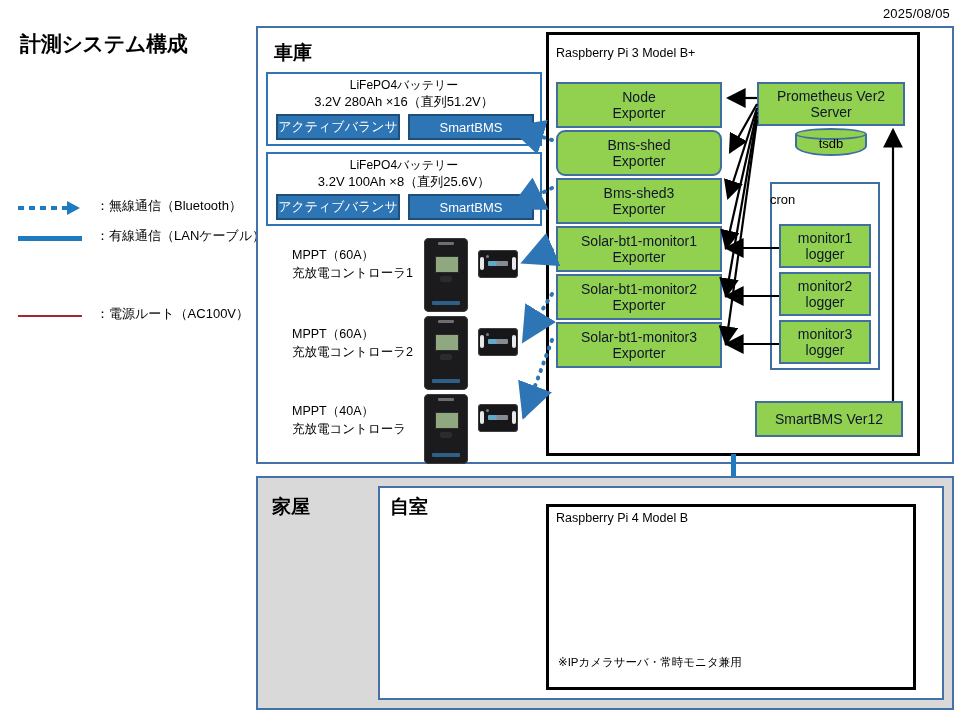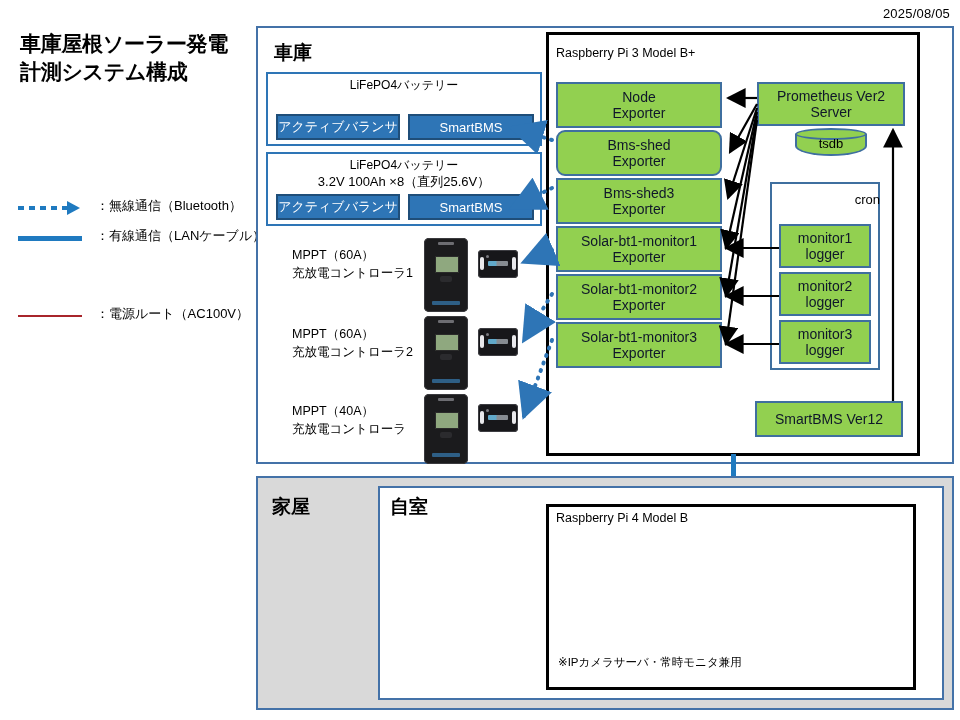--- a/index.html
+++ b/index.html
@@ -125,21 +125,21 @@
   #tsdb .cyl-body{position:absolute;left:0;top:6px;width:72px;height:22px;
         background:#92D050;border-left:2px solid #3F6F9F;border-right:2px solid #3F6F9F;
         border-bottom:2px solid #3F6F9F;border-radius:0 0 36px 36px/0 0 10px 10px;box-sizing:border-box;}
   #tsdb .cyl-top{position:absolute;left:0;top:0px;width:72px;height:12px;
         background:#92D050;border:2px solid #3F6F9F;border-radius:50%;box-sizing:border-box;}
   #tsdb .cyl-text{position:absolute;left:0;top:8px;width:72px;text-align:center;font-size:13px;}
 
   
   #cron-box{position:absolute;left:770px;top:182px;width:110px;height:188px;
         border:2px solid #3F6F9F;background:#fff;box-sizing:border-box;}
-  #cron-label{position:absolute;left:770px;top:192px;width:110px;text-align:right;font-size:13px;}
+  #cron-label{position:absolute;left:770px;top:192px;width:110px;text-align:left;font-size:13px;}
   #logger1{left:779px;top:224px;width:92px;height:44px;}
   #logger2{left:779px;top:272px;width:92px;height:44px;}
   #logger3{left:779px;top:320px;width:92px;height:44px;}
 
   
   #rpi4-box{position:absolute;left:546px;top:504px;width:370px;height:186px;
             border:3px solid #000;background:#fff;box-sizing:border-box;}
   #rpi4-label{position:absolute;left:556px;top:511px;font-size:12.5px;}
   #rpi4-note{position:absolute;left:558px;top:655px;font-size:11.5px;}
 
@@ -150,21 +150,20 @@
   svg#wires{position:absolute;left:0;top:0;width:960px;height:720px;pointer-events:none;}
 
   
 </style>
 </head>
 <body>
 
 <div class="abs" id="date-label">2025/08/05</div>
 
 <div class="abs" id="page-title">
-  <div>車庫屋根ソーラー発電</div>
   <div>計測システム構成</div>
 </div>
 
 <div class="abs" id="legend">
   <div class="legend-row">
     <span class="glyph">
       <span class="dotline"></span>
         <span class="arrow-blue"></span>
     </span>
     <span class="ltext">：無線通信（Bluetooth）</span>
@@ -182,20 +181,21 @@
     </span>
     <span class="ltext">：電源ルート（AC100V）</span>
   </div>
 </div>
 
 <div class="region" id="garage-region"></div>
 <div class="region-title abs" id="garage-title">車庫</div>
 
 <div class="batt-box" id="batt1">
   <div class="batt-line1">LiFePO4バッテリー</div>
+  <div class="batt-line2">3.2V  280Ah  ×16（直列51.2V）</div>
   <div class="sub-chip chip-left">アクティブバランサ</div>
   <div class="sub-chip chip-right">SmartBMS</div>
 </div>
 
 <div class="batt-box" id="batt2">
   <div class="batt-line1">LiFePO4バッテリー</div>
   <div class="batt-line2">3.2V  100Ah  ×8（直列25.6V）</div>
   <div class="sub-chip chip-left">アクティブバランサ</div>
   <div class="sub-chip chip-right">SmartBMS</div>
 </div>

